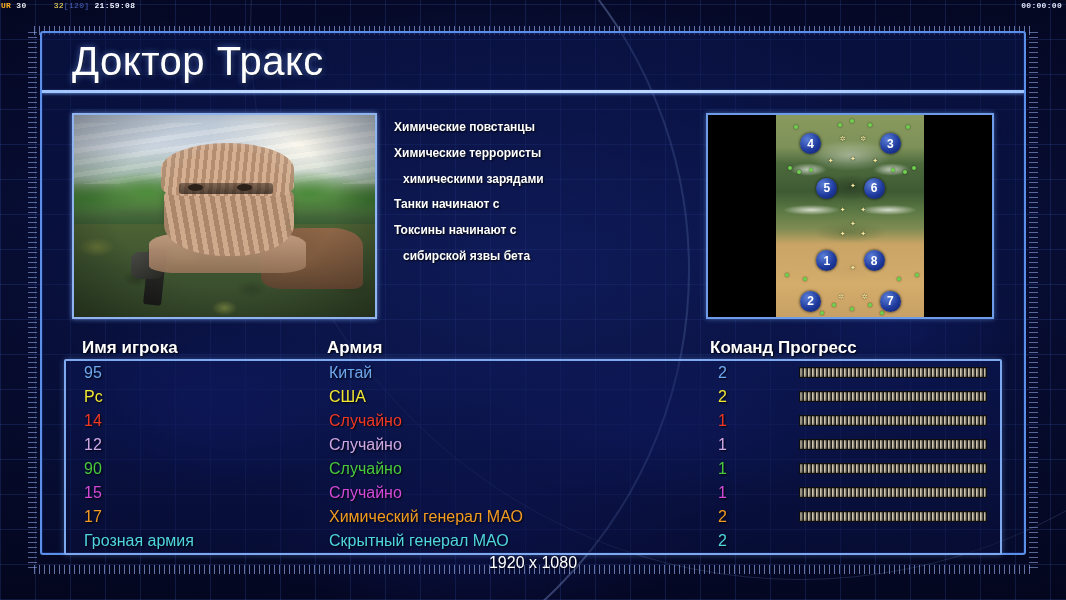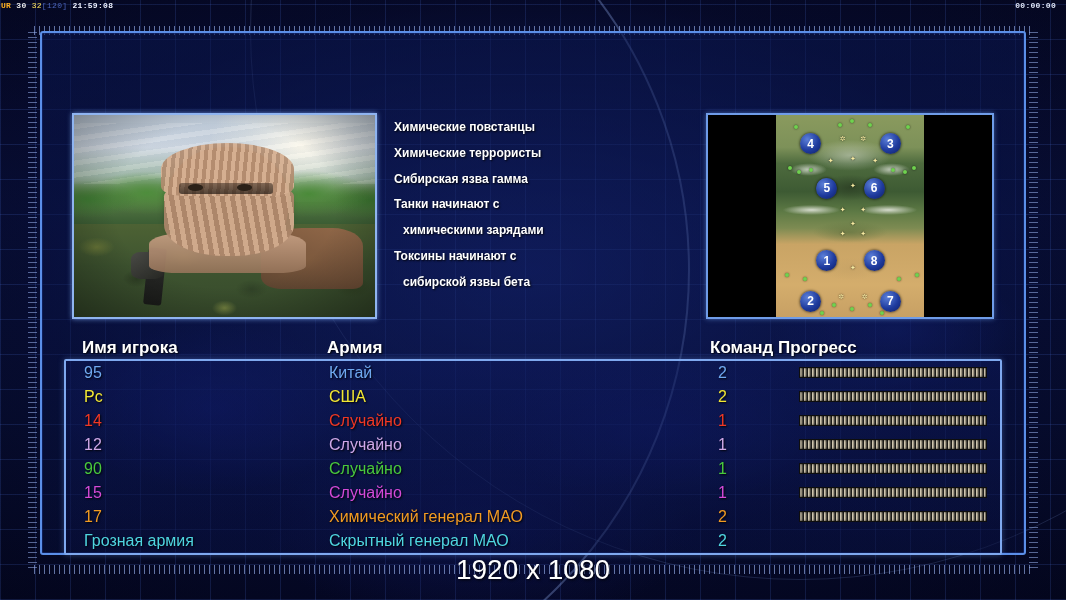--- a/index.html
+++ b/index.html
@@ -48,24 +48,24 @@
   }
 
   
   .topbar {
     position:absolute; left:0; top:0; width:1066px; height:12px;
     font-family:"Liberation Mono", monospace;
     font-size:8px; line-height:12px; letter-spacing:0.3px;
     z-index:40;
   }
   .topbar .tl { position:absolute; left:1px; top:0; white-space:nowrap; }
-  .topbar .tr { position:absolute; right:10px; top:0; color:#dfe6f8; font-weight:bold; }
+  .topbar .tr { position:absolute; right:4px; top:0; color:#dfe6f8; font-weight:bold; }
   .t-ur   { color:#ffb020; font-weight:bold;text-align:right; }
   .t-n1   { color:#e8e8e8; font-weight:bold;text-align:right; }
-  .t-n2   { color:#ffe45c; font-weight:normal; }
+  .t-n2   { color:#ffe45c; font-weight:normal;margin-left:22px; }
   .t-br   { color:#4a63b8; }
   .t-time { color:#eef2ff; font-weight:bold; }
 
   
   .ruler-top, .ruler-bottom {
     position:absolute; left:34px; width:998px; height:9px;
     background-image:
       repeating-linear-gradient(90deg, rgba(150,175,235,0.85) 0 1px, transparent 1px 5px);
     opacity:0.75; z-index:5;
   }
@@ -319,21 +319,21 @@
         #9b9381 1px 2px,
         #4c4942 2px 3px,
         #1d1c19 3px 4px);
     background-color:#2a2823;
     box-shadow:0 0 2px rgba(0,0,0,0.9) inset;
   }
 
   
   .res-label {
     position:absolute; left:0; top:554px; width:1066px;
-    text-align:center; font-size:28px; color:#ffffff;
+    text-align:center; font-size:16px; color:#ffffff;
     text-shadow:1px 1px 3px rgba(0,0,0,0.9);
     z-index:30;
   }
 </style>
 </head>
 <body>
 
 <div id="screen">
 
   <div class="bg-grid"></div>
@@ -351,20 +351,24 @@
     <div class="tr">00:00:00</div>
   </div>
 
   <div class="ruler-top"></div>
   <div class="ruler-bottom"></div>
   <div class="ruler-left"></div>
   <div class="ruler-right"></div>
 
   <div class="outer-panel"></div>
 
+  <div class="title-zone">
+    <div class="title-text">Доктор Тракс</div>
+    <div class="title-rule"></div>
+  </div>
 
   <div class="info-row">
 
     <div class="portrait-frame">
       <div class="portrait">
         <div class="p-sky-glow"></div>
         <div class="p-clouds"></div>
         <div class="p-trees"></div>
         <div class="p-body">
           <div class="p-camo"></div>
@@ -379,23 +383,22 @@
         <div class="p-eyes"></div>
         <div class="p-eye-l"></div>
         <div class="p-eye-r"></div>
         <div class="p-vignette"></div>
       </div>
     </div>
 
     <div class="desc" id="desc-list">
         <div class="desc-line">Химические повстанцы</div>
         <div class="desc-line">Химические террористы</div>
-        <div class="desc-line">Сибирская язва гамма</div>
+        <div class="desc-line indent">химическими зарядами</div>
         <div class="desc-line">Танки начинают с</div>
-        <div class="desc-line indent">химическими зарядами</div>
         <div class="desc-line">Токсины начинают с</div>
         <div class="desc-line indent">сибирской язвы бета</div>
       </div>
 
     <div class="map-frame">
       <div class="map-inner" id="map-inner">
         <div class="map-terrain"></div>
       <div class="map-dot" style="left: 12%; top: 5%;"></div>
           <div class="map-dot" style="left: 42%; top: 4%;"></div>
           <div class="map-dot" style="left: 62%; top: 4%;"></div>

